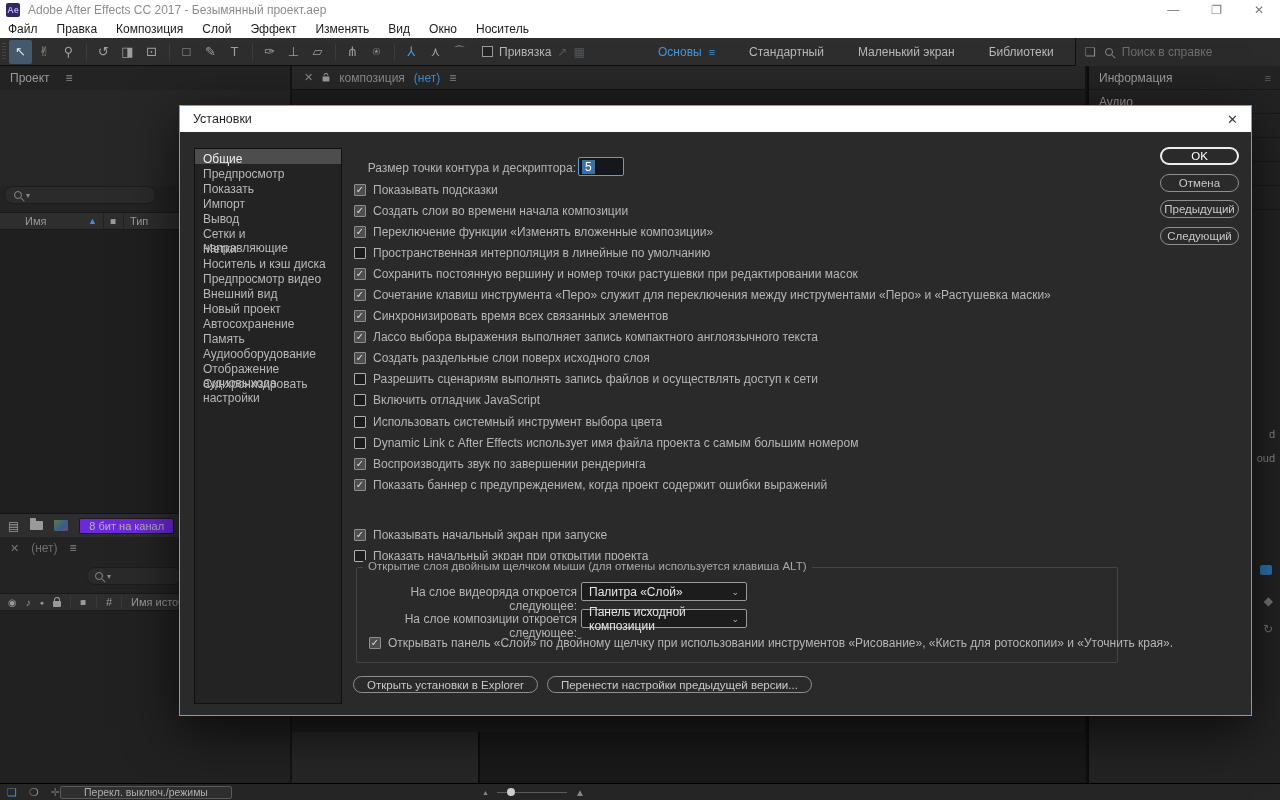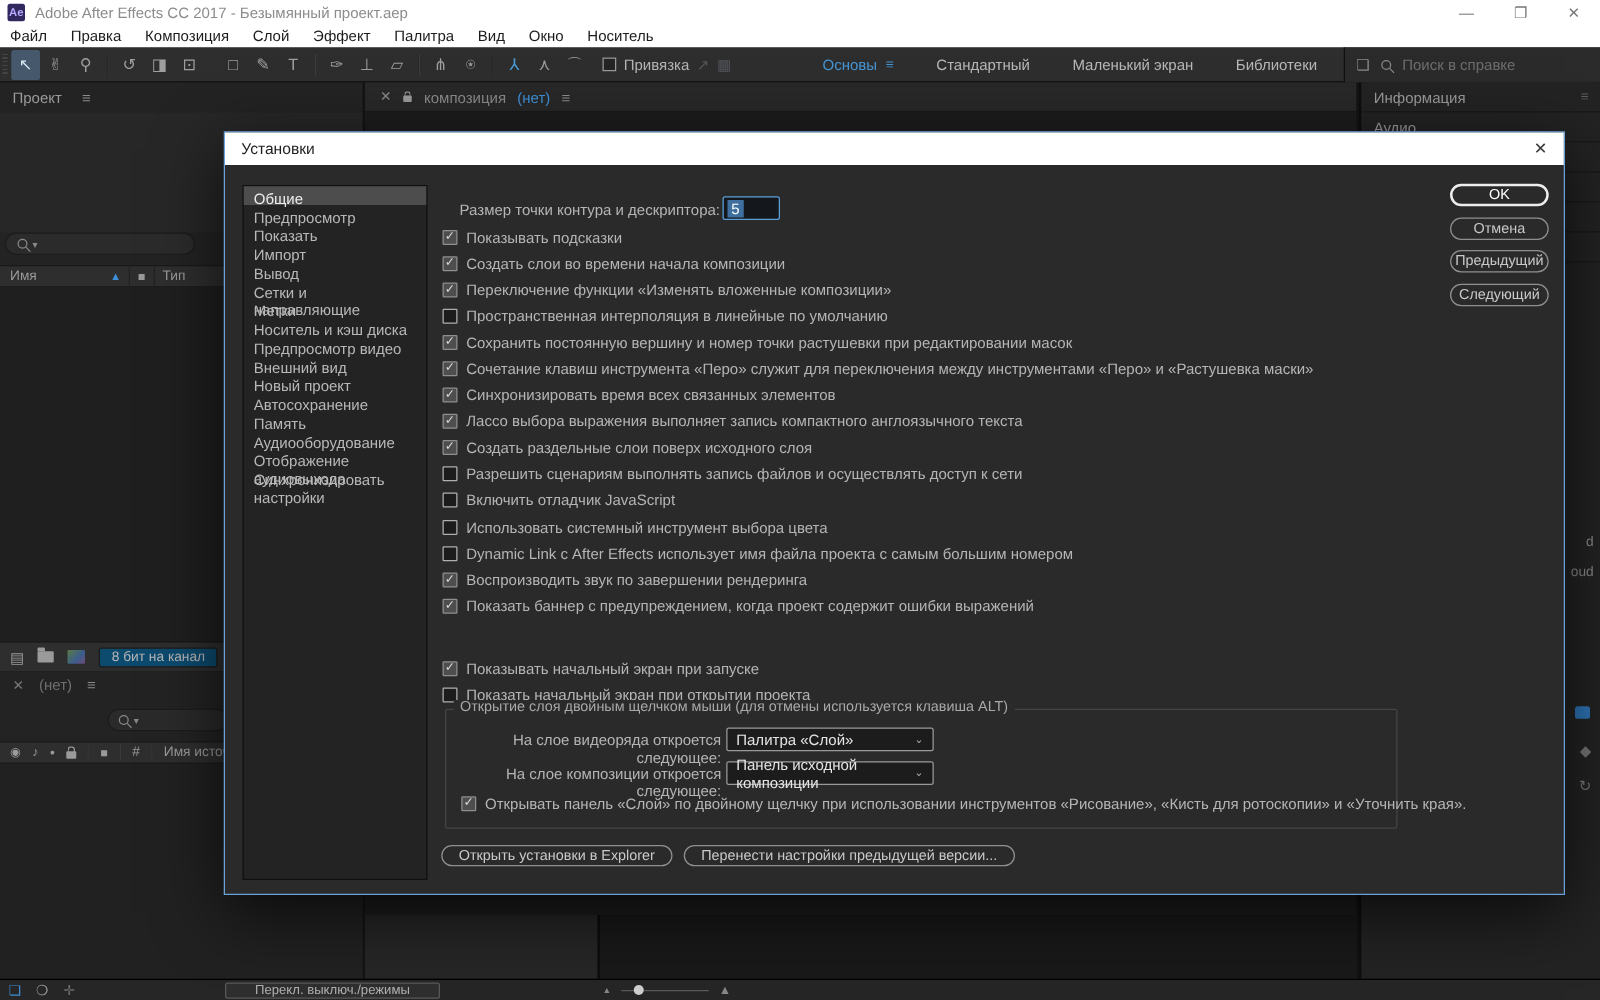--- a/index.html
+++ b/index.html
@@ -59,36 +59,36 @@
   .burger { color:#8a8a8a; font-size:12px; }
   .proj-preview { position:absolute; left:0; top:24px; width:290px; height:96px; background:#272727; }
   .proj-search { position:absolute; left:4px; top:120px; width:152px; height:18px;
     background:#2b2b2b; border:1px solid #1c1c1c; border-radius:9px; display:flex;
     align-items:center; gap:4px; padding-left:9px; }
   .chev-dn { color:#8a8a8a; font-size:8px; }
   .proj-cols { position:absolute; left:0; top:146px; width:290px; height:18px; background:#2e2e2e;
     border-top:1px solid #191919; border-bottom:1px solid #191919; display:flex;
     align-items:center; font-size:11px; color:#9a9a9a; }
   .pc-cell { display:flex; align-items:center; height:100%; border-right:1px solid #222; padding:0 6px; }
-  .pc-name { width:104px; padding-left:8px; justify-content:space-between; }
+  .pc-name { width:104px; padding-left:25px; justify-content:space-between; }
   .sort-tri { color:#3e8fd6; font-size:9px; }
   .tag-icon { color:#9a9a9a; font-size:9px; transform:rotate(45deg); }
   .pc-type { width:66px; }
   .proj-body { position:absolute; left:0; top:164px; width:290px; height:283px; background:#1f1f1f; }
 
   
   .proj-footer { left:0; top:513px; width:290px; height:24px; background:#2e2e2e;
     border-top:1px solid #141414; display:flex; align-items:center; gap:11px; padding-left:8px; }
   .ficon { color:#9a9a9a; font-size:12px; }
   .folder { width:13px; height:9px; background:#9a9a9a; border-radius:1px; position:relative; }
   .folder::before { content:""; position:absolute; top:-3px; left:0; width:6px; height:3px;
     background:#9a9a9a; border-radius:1px 1px 0 0; }
   .comp-thumb { width:14px; height:11px; border-radius:1px;
     background:linear-gradient(135deg,#5a7a46,#3b5d8c 60%,#6e4a7a); }
-  .depth-box { background:#0c4a6e; border:1px solid #1b1b1b; border-radius:2px;
+  .depth-box { background:#6d28d9; border:1px solid #1b1b1b; border-radius:2px;
     padding:1px 9px; font-size:11px; color:#b5b5b5; }
   .trash { width:9px; height:10px; border:1px solid #9a9a9a; border-top:3px solid #9a9a9a;
     border-radius:1px 1px 2px 2px; }
 
   
   .timeline-panel { left:0; top:537px; width:290px; height:246px; background:#232323; }
   .tl-tab { height:22px; display:flex; align-items:center; gap:12px; padding-left:10px; font-size:12px; }
   .tl-x { color:#777; font-size:11px; }
   .tl-name { color:#6f6f6f; }
   .tl-search { position:absolute; left:86px; top:30px; width:96px; height:18px; background:#2a2a2a;
@@ -127,21 +127,21 @@
   .rp-blue-chip { position:absolute; right:8px; width:12px; height:10px; background:#2e75b6; border-radius:2px; }
   .rp-icon { position:absolute; right:7px; color:#777; font-size:12px; }
 
   
   .bottombar { left:0; top:783px; width:1280px; height:17px; background:#262626;
     border-top:1px solid #000; display:flex; align-items:center; }
   .bb-icons { display:flex; align-items:center; gap:12px; padding-left:7px; }
   .bb-blue { color:#3e8fd6; font-size:11px; }
   .bb-gray { color:#9a9a9a; font-size:11px; }
   .bb-dim { color:#6e6e6e; font-size:11px; }
-  .modes-btn { margin-left:120px; width:172px; height:13px; background:#2f2f2f;
+  .modes-btn { width:172px; height:13px; background:#2f2f2f;
     border:1px solid #5a5a5a; border-radius:2px; color:#b0b0b0; font-size:10.5px;
     display:flex; align-items:center; justify-content:center; }
   .zoom-slider { position:absolute; left:482px; top:0; height:17px; display:flex;
     align-items:center; gap:8px; }
   .mt-s { color:#888; font-size:7px; }
   .mt-b { color:#888; font-size:10px; }
   .track { width:70px; height:1px; background:#5a5a5a; position:relative; }
   .knob { position:absolute; left:10px; top:-4px; width:8px; height:8px; border-radius:50%;
     background:#cfcfcf; }
 
@@ -205,21 +205,21 @@
     </div>
   </div>
 
   <div class="abs menubar">
 
   <span class="menu-item">Файл</span>
       <span class="menu-item">Правка</span>
       <span class="menu-item">Композиция</span>
       <span class="menu-item">Слой</span>
       <span class="menu-item">Эффект</span>
-      <span class="menu-item">Палитра</span>
+      <span class="menu-item">Изменять</span>
       <span class="menu-item">Вид</span>
       <span class="menu-item">Окно</span>
       <span class="menu-item">Носитель</span>
     </div>
 
   <div class="abs toolbar">
     <div class="grip"></div>
     <div class="tools">
 
         <span class="tool active">

